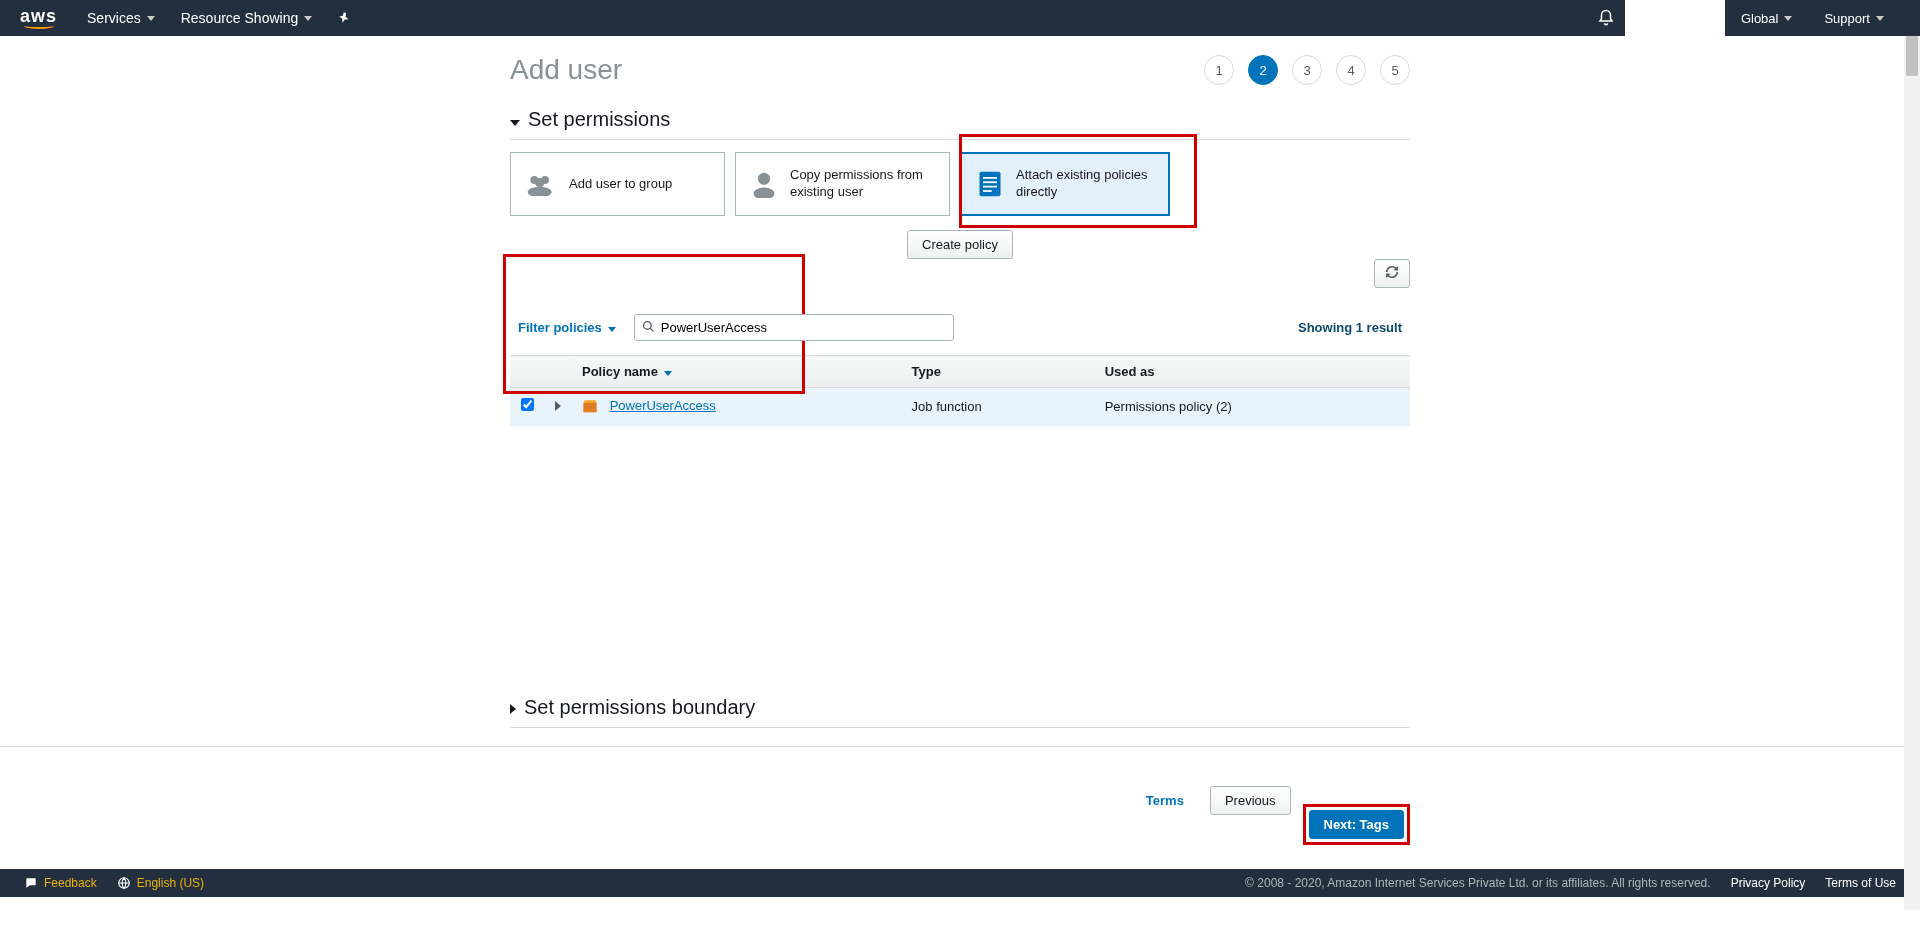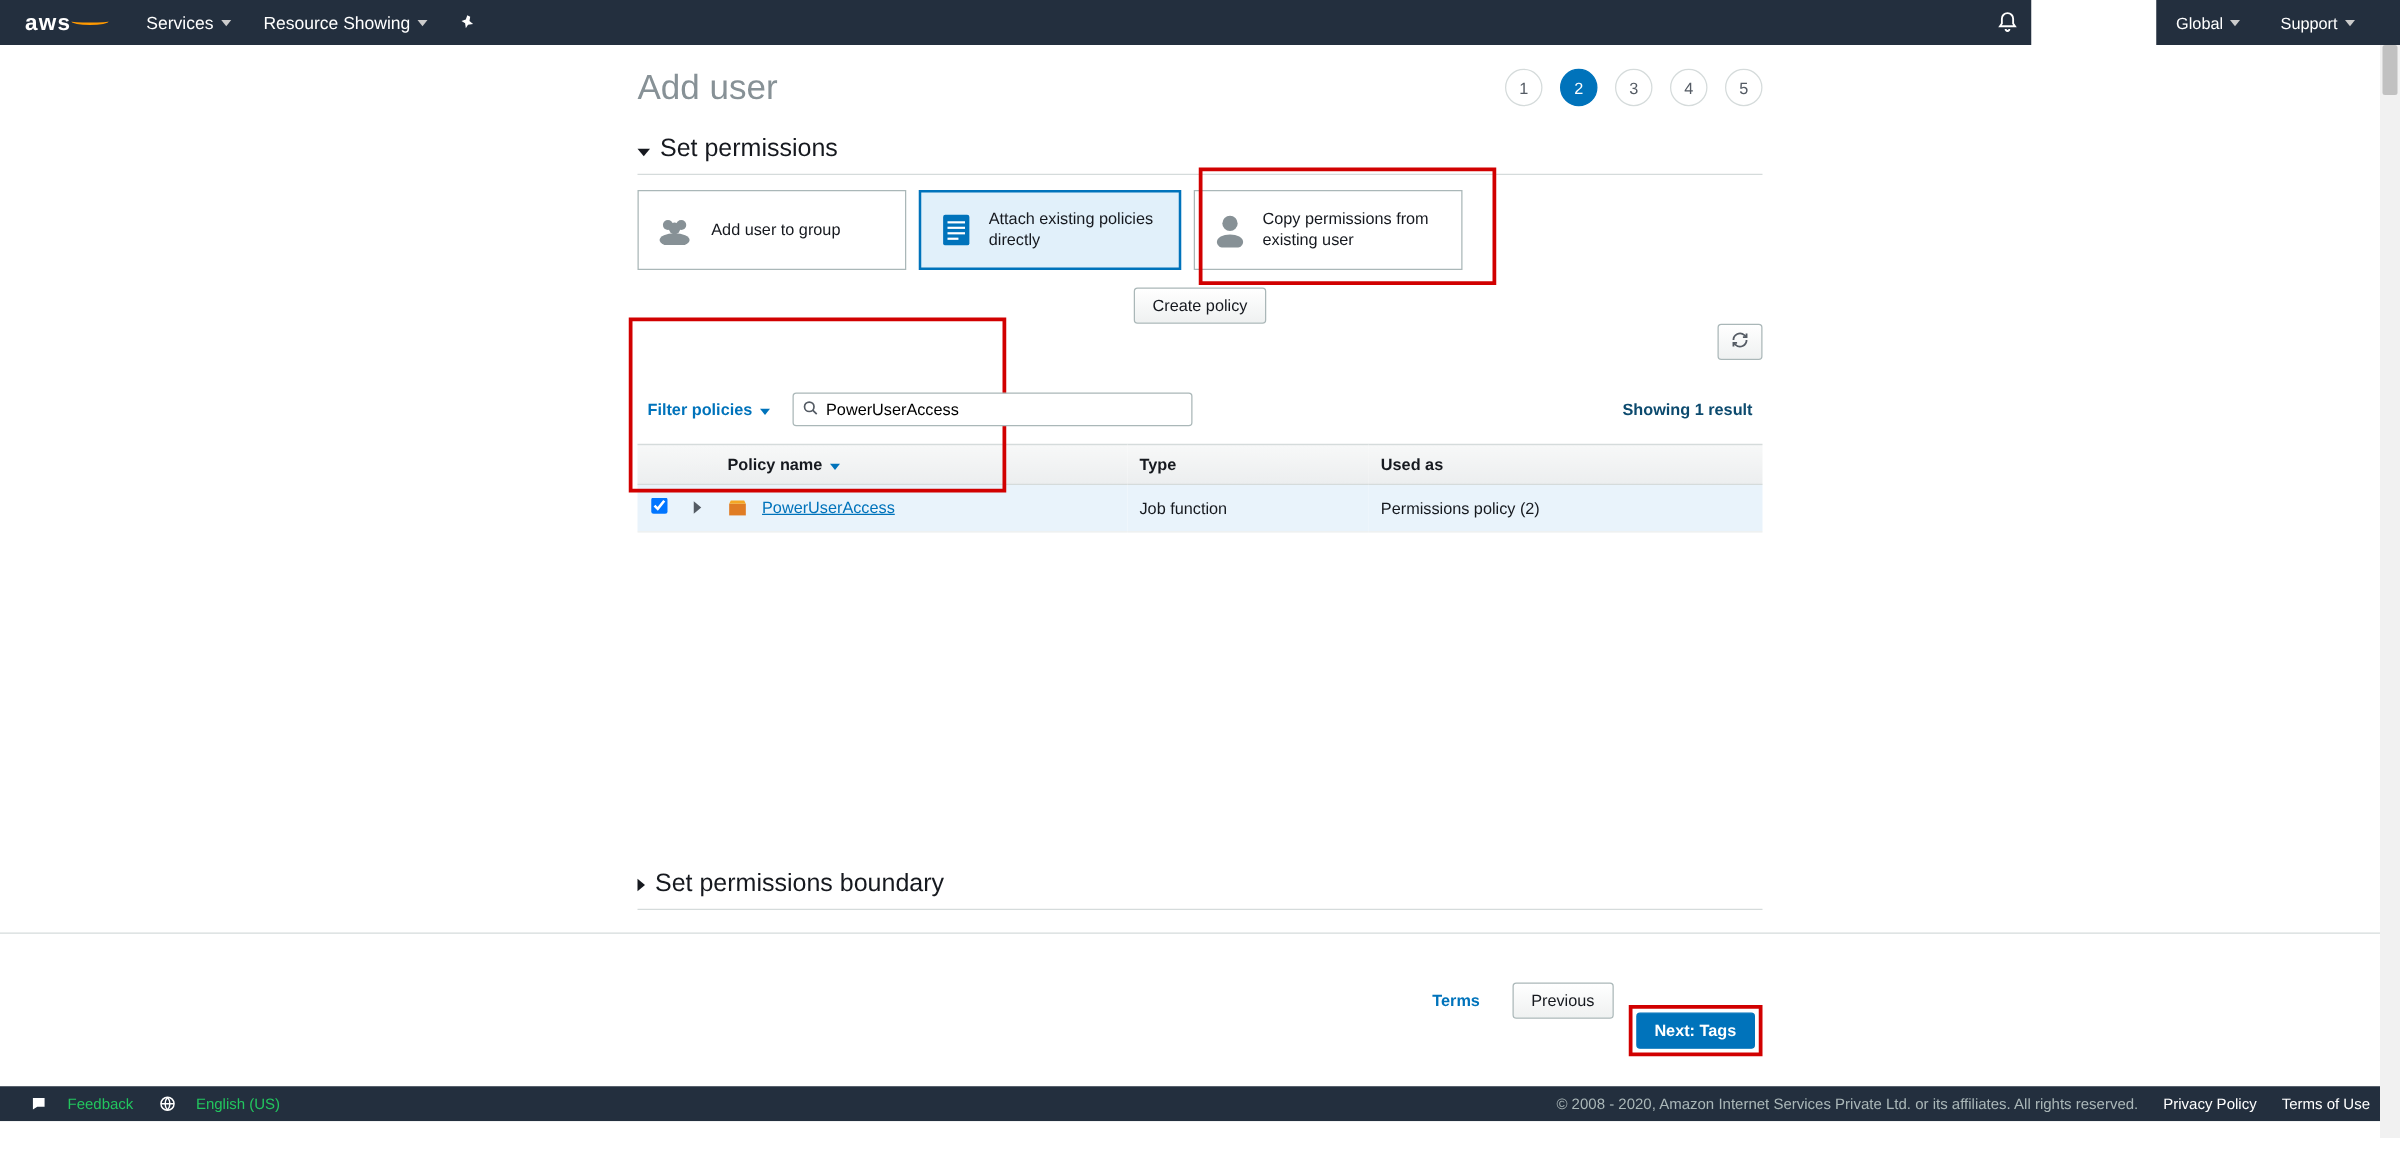--- a/index.html
+++ b/index.html
@@ -1,20 +1,20 @@
 <!DOCTYPE html>
 <html><head>
 <meta charset="utf-8">
 <style>
 * { box-sizing: border-box; margin: 0; padding: 0; }
 body { font-family: "Amazon Ember", "Helvetica Neue", Arial, sans-serif; font-size: 14px; color: #16191f; background: #fff; }
 
 
 .topnav { background: #232f3e; color: #fff; height: 36px; display: flex; align-items: center; padding: 0 20px; }
-.topnav .logo { color:#fff; font-weight: 700; font-size: 18px; letter-spacing: 1px; margin-right: 30px; display:flex; flex-direction:row; align-items:center; line-height:1; }
+.topnav .logo { color:#fff; font-weight: 700; font-size: 18px; letter-spacing: 1px; margin-right: 30px; display:flex; flex-direction:column; align-items:center; line-height:1; }
 .topnav .logo .smile { width: 30px; height: 6px; border-bottom: 2px solid #ff9900; border-radius: 0 0 50% 50%; margin-top:-2px; }
 .topnav .nav-item { color: #fff; font-size: 14px; margin-right: 26px; cursor: pointer; display:flex; align-items:center; gap:6px; }
 .topnav .caret::after { content:""; display:inline-block; border-left:4px solid transparent; border-right:4px solid transparent; border-top:5px solid #ccc; }
 .topnav .pin { color:#fff; font-size:14px; }
 .topnav .spacer { flex:1; }
 .topnav .bell { margin-right:10px; }
 .topnav .acct-slot { width:100px; height:36px; background:#fff; margin-right:0; }
 .topnav .right-item { color:#fff; font-size:13px; padding:0 16px; cursor:pointer; display:flex; align-items:center; gap:6px; height:36px; }
 
 .content { max-width: 900px; margin: 0 auto; padding: 18px 0 0 0; position:relative; }
@@ -60,21 +60,21 @@
 .policy-link { color:#0073bb; }
 
 .boundary-section { margin-top:270px; }
 
 .wizard-footer { border-top:1px solid #d5dbdb; margin-top:18px; padding:10px 0 24px 0; }
 .wizard-footer .inner { max-width:900px; margin:0 auto; display:flex; justify-content:flex-end; gap:12px; align-items:center; }
 
 .global-footer { background:#232f3e; color:#ddd; font-size:12px; height:28px; display:flex; align-items:center; padding:0 24px; gap:20px; }
 .global-footer .spacer { flex:1; }
 .global-footer a { color:#fff; text-decoration:none; }
-.global-footer .fb { display:flex; align-items:flex-end; gap:16px; cursor:pointer; color:#22c55e; }
+.global-footer .fb { display:flex; align-items:flex-end; gap:6px; cursor:pointer; color:#eab308; }
 
 .highlight-box { position:absolute; border:3px solid #d10000; pointer-events:none; }
 .hl1 { left:449px; top:98px; width:238px; height:94px; }
 .hl2 { left:-7px; top:218px; width:302px; height:140px; }
 
 .scrollbar { position:fixed; right:0; top:36px; bottom:28px; width:16px; background:#f1f1f1; }
 .scrollbar .thumb { position:absolute; left:2px; right:2px; top:0; height:40px; background:#c1c1c1; border-radius:2px; }
 
 .wizard-footer .hl-next { border:3px solid #d10000; padding:3px; display:inline-block;margin-top:47px; }
 </style>
@@ -140,40 +140,40 @@
       <span class="perm-icon">
         <svg width="34" height="24" viewBox="0 0 48 32" fill="#879196">
             <circle cx="14" cy="10" r="6"></circle>
             <circle cx="30" cy="10" r="6"></circle>
             <circle cx="22" cy="14" r="7"></circle>
             <ellipse cx="22" cy="28" rx="18" ry="8"></ellipse>
           </svg>
       </span>
       <span class="label">Add user to group</span>
     </div>
+    <div class="perm-card">
+      <span class="perm-icon">
+        <svg width="28" height="28" viewBox="0 0 32 32" fill="#879196">
+            <circle cx="16" cy="10" r="7"></circle>
+            <ellipse cx="16" cy="27" rx="12" ry="7"></ellipse>
+          </svg>
+      </span>
+      <span class="label">Copy permissions from existing user</span>
+    </div>
     <div class="perm-card active">
       <span class="perm-icon">
         <svg width="28" height="28" viewBox="0 0 32 32" fill="#0073bb">
             <rect x="4" y="2" width="24" height="28" rx="2"></rect>
             <rect x="8" y="8" width="16" height="2" fill="#fff"></rect>
             <rect x="8" y="13" width="16" height="2" fill="#fff"></rect>
             <rect x="8" y="18" width="16" height="2" fill="#fff"></rect>
             <rect x="8" y="23" width="10" height="2" fill="#fff"></rect>
           </svg>
       </span>
       <span class="label">Attach existing policies directly</span>
-    </div>
-    <div class="perm-card">
-      <span class="perm-icon">
-        <svg width="28" height="28" viewBox="0 0 32 32" fill="#879196">
-            <circle cx="16" cy="10" r="7"></circle>
-            <ellipse cx="16" cy="27" rx="12" ry="7"></ellipse>
-          </svg>
-      </span>
-      <span class="label">Copy permissions from existing user</span>
     </div>
   </div>
 
   <div class="toolbar-row">
     <button class="btn">Create policy</button>
     <button class="btn refresh-btn">
       <svg width="14" height="14" viewBox="0 0 24 24" fill="none" stroke="#545b64" stroke-width="2.5">
           <path d="M3 12a9 9 0 0 1 15-6.7L21 8"></path>
           <path d="M21 3v5h-5"></path>
           <path d="M21 12a9 9 0 0 1-15 6.7L3 16"></path>

